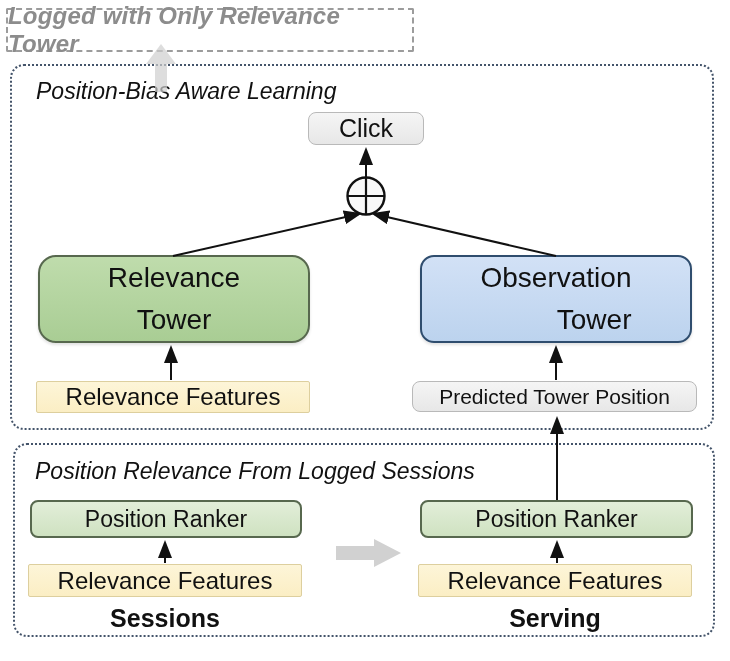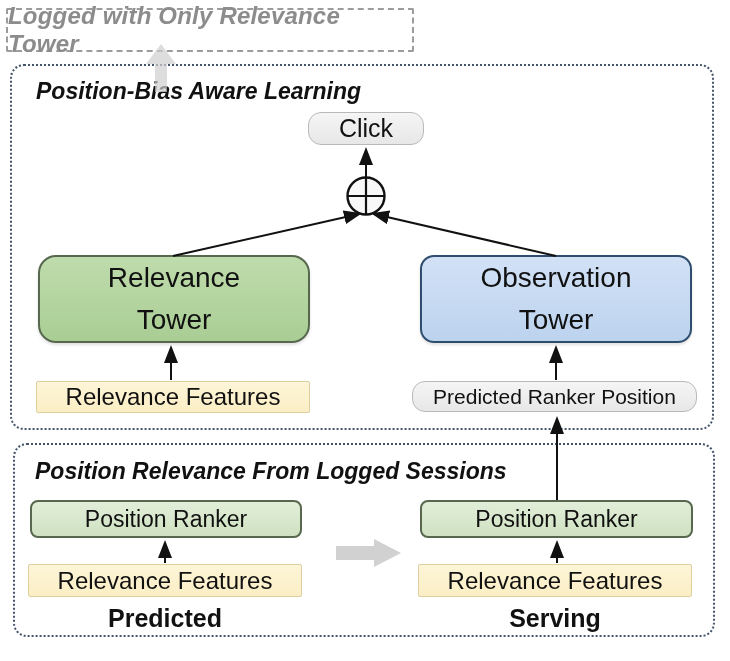--- a/index.html
+++ b/index.html
@@ -14,48 +14,49 @@
     color:#8c8c8c; font-weight:bold; font-style:italic; font-size:24px;
     letter-spacing:0.2px;
   }
   .section {
     position:absolute; border:2px dotted #44546a; border-radius:14px;
     background:transparent; box-sizing:border-box;
   }
   #section-learning  { left:10px; top:64px;  width:704px; height:366px; }
   #section-prediction{ left:13px; top:443px; width:702px; height:194px; }
   .section-title {
-    position:absolute; font-weight:bold; font-style:italic;
+    position:absolute; font-weight:normal; font-style:italic;
     font-size:23px; color:#111111; white-space:nowrap;
   }
   #title-learning   { left:36px; top:78px;  }
   #title-prediction { left:35px; top:458px; }
   .box {
     position:absolute; box-sizing:border-box; color:#111111;
     display:flex; align-items:center; justify-content:center; text-align:center;
   }
   .neutral-box {
     background:linear-gradient(180deg,#f5f5f5,#e7e7e7);
-    border:1px solid #b9b9b9; border-radius:13px;
+    border:1px solid #b9b9b9; border-radius:8px;
   }
   #click-box { left:308px; top:112px; width:116px; height:33px; font-size:25px; }
   .tower {
     font-size:28px; line-height:1.5; white-space:pre-line;
     border-radius:14px; border:2px solid #57684e;
     box-shadow:0 2px 3px rgba(0,0,0,0.12);
   }
   #relevance-tower {
     left:38px; top:255px; width:272px; height:88px;
     background:linear-gradient(180deg,#bfdcac,#a9cd94);
     border-radius:18px;
   }
   #observation-tower {
     left:420px; top:255px; width:272px; height:88px;
     background:linear-gradient(180deg,#d2e1f6,#bcd3ee);
     border-color:#2f4d6e;
+    text-align:right;
   }
   .features {
     background:linear-gradient(180deg,#fdf5d8,#fbeec4);
     border:1px solid #ddcf9e; border-radius:2px; font-size:24px;
   }
   #features-learning   { left:36px;  top:381px; width:274px; height:32px; }
   #predicted-position  { left:412px; top:381px; width:285px; height:31px; font-size:21px; }
   .ranker {
     border-radius:8px; border:2px solid #57684e; font-size:23px;
     background:linear-gradient(180deg,#e2eed9,#cfe2c1);
@@ -99,33 +100,33 @@
   <div class="box tower" id="observation-tower">
     <span>Observation
 Tower</span>
   </div>
 
   <div class="box features" id="features-learning">
     <span>Relevance Features</span>
   </div>
 
   <div class="box neutral-box" id="predicted-position">
-    <span>Predicted Ranker Position</span>
+    <span>Predicted Tower Position</span>
   </div>
 
   <div class="section" id="section-prediction"></div>
   <div class="section-title" id="title-prediction">Position Relevance From Logged Sessions</div>
 
   <div class="box ranker" id="ranker-training">
     <span>Position Ranker</span>
   </div>
   <div class="box features" id="features-training">
     <span>Relevance Features</span>
   </div>
-  <div class="caption" id="caption-training">Predicted</div>
+  <div class="caption" id="caption-training">Sessions</div>
 
   <div class="box ranker" id="ranker-serving">
     <span>Position Ranker</span>
   </div>
   <div class="box features" id="features-serving">
     <span>Relevance Features</span>
   </div>
   <div class="caption" id="caption-serving">Serving</div>
 
   <svg id="arrow-layer" viewBox="0 0 730 661" xmlns="http://www.w3.org/2000/svg">

